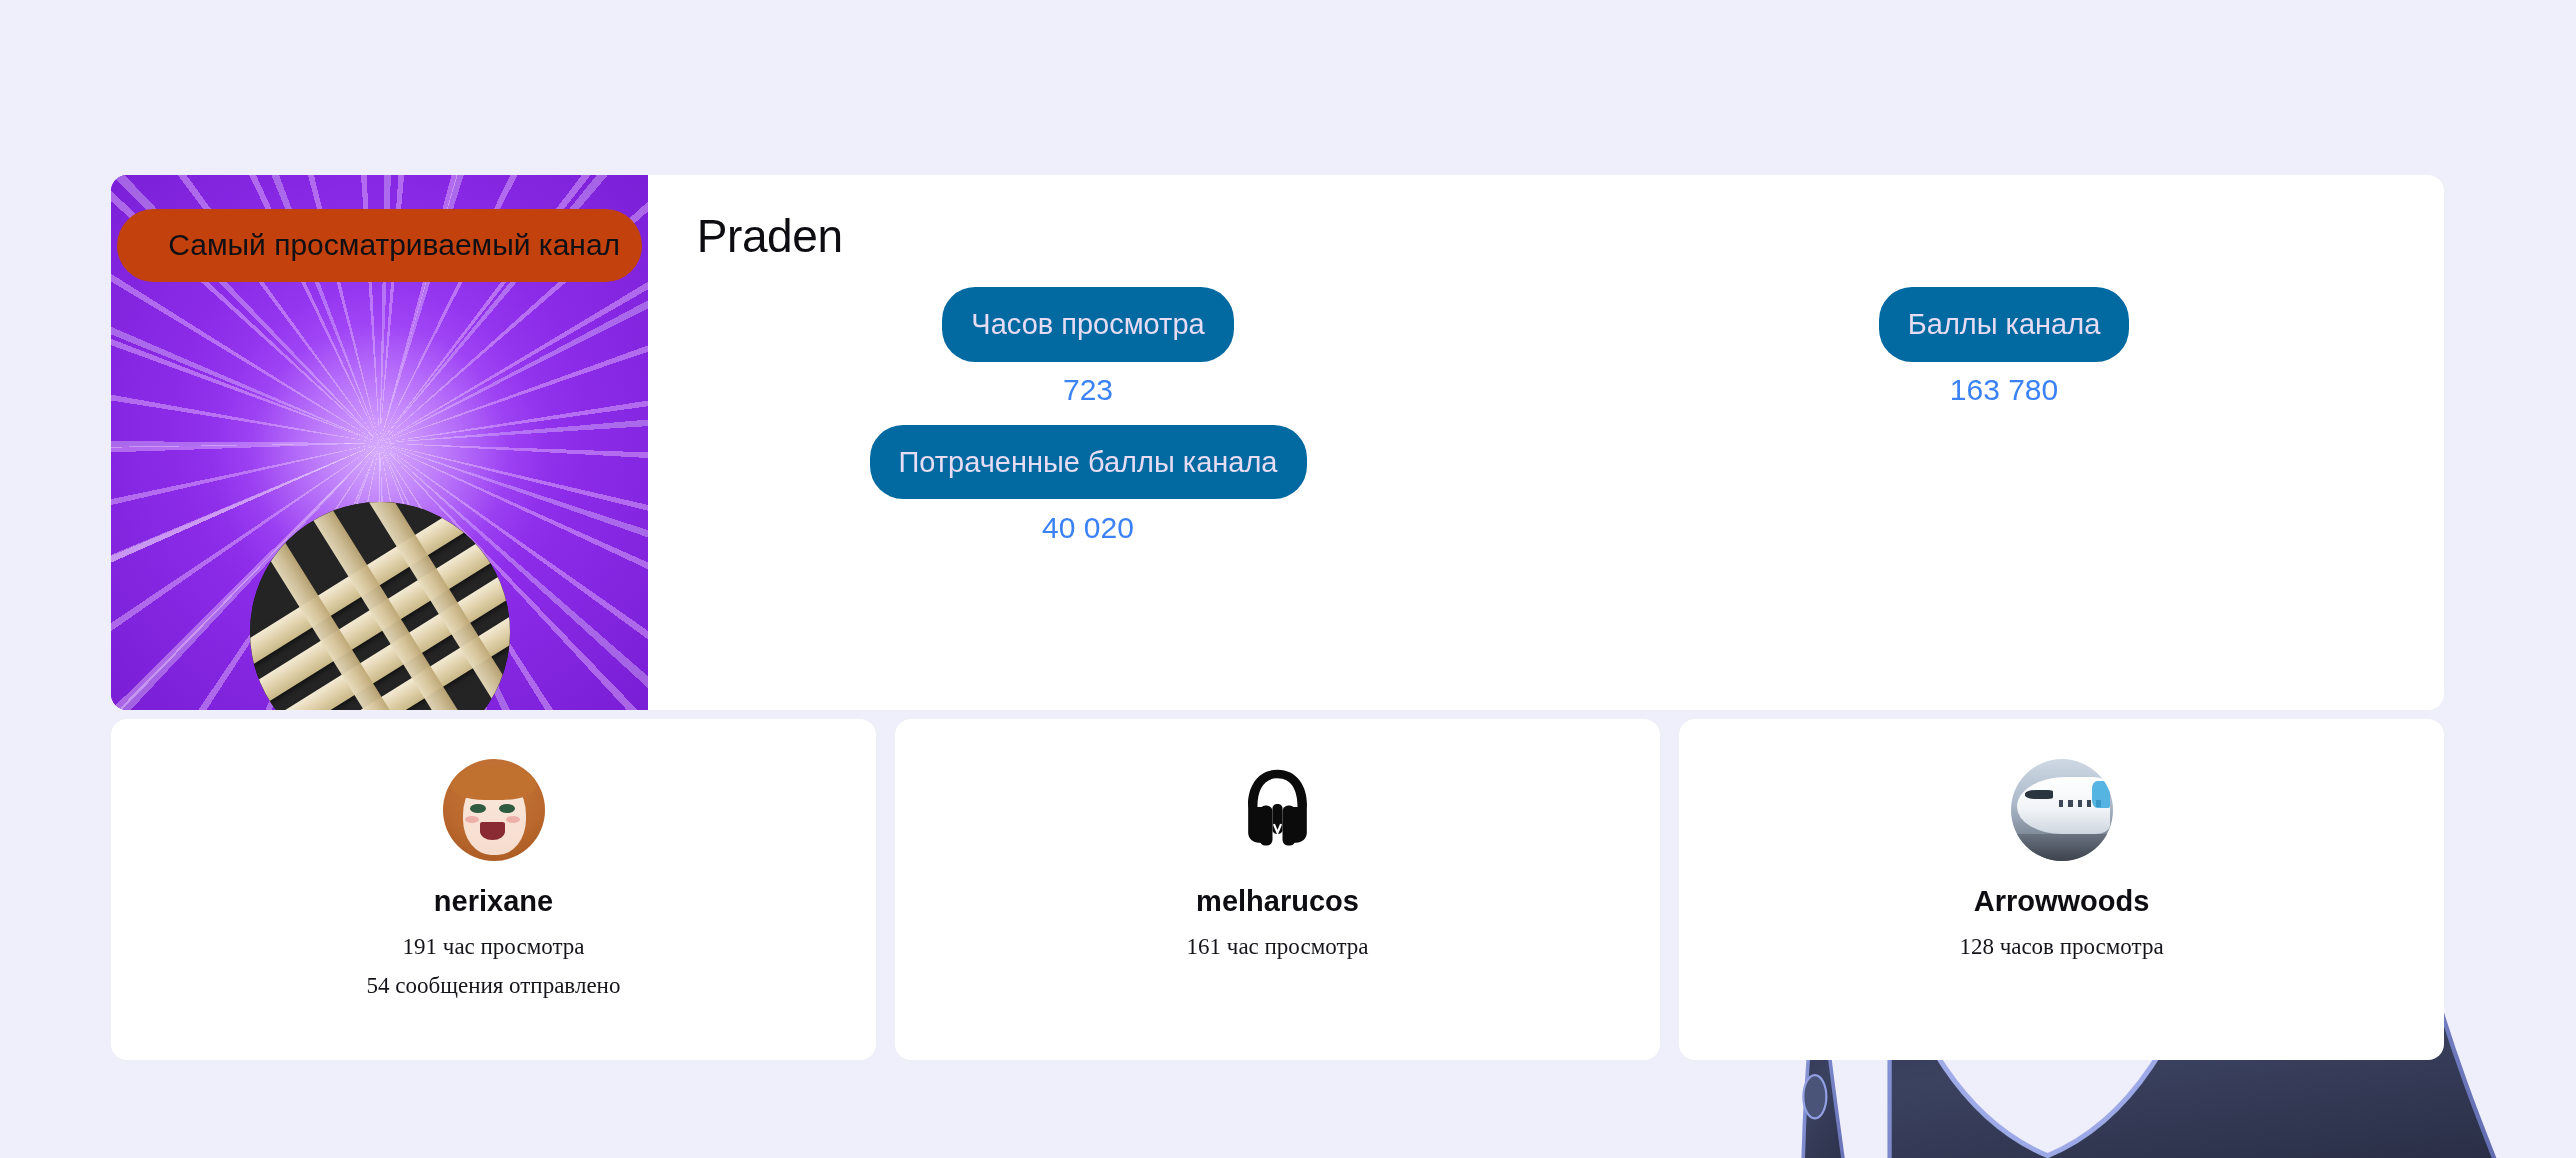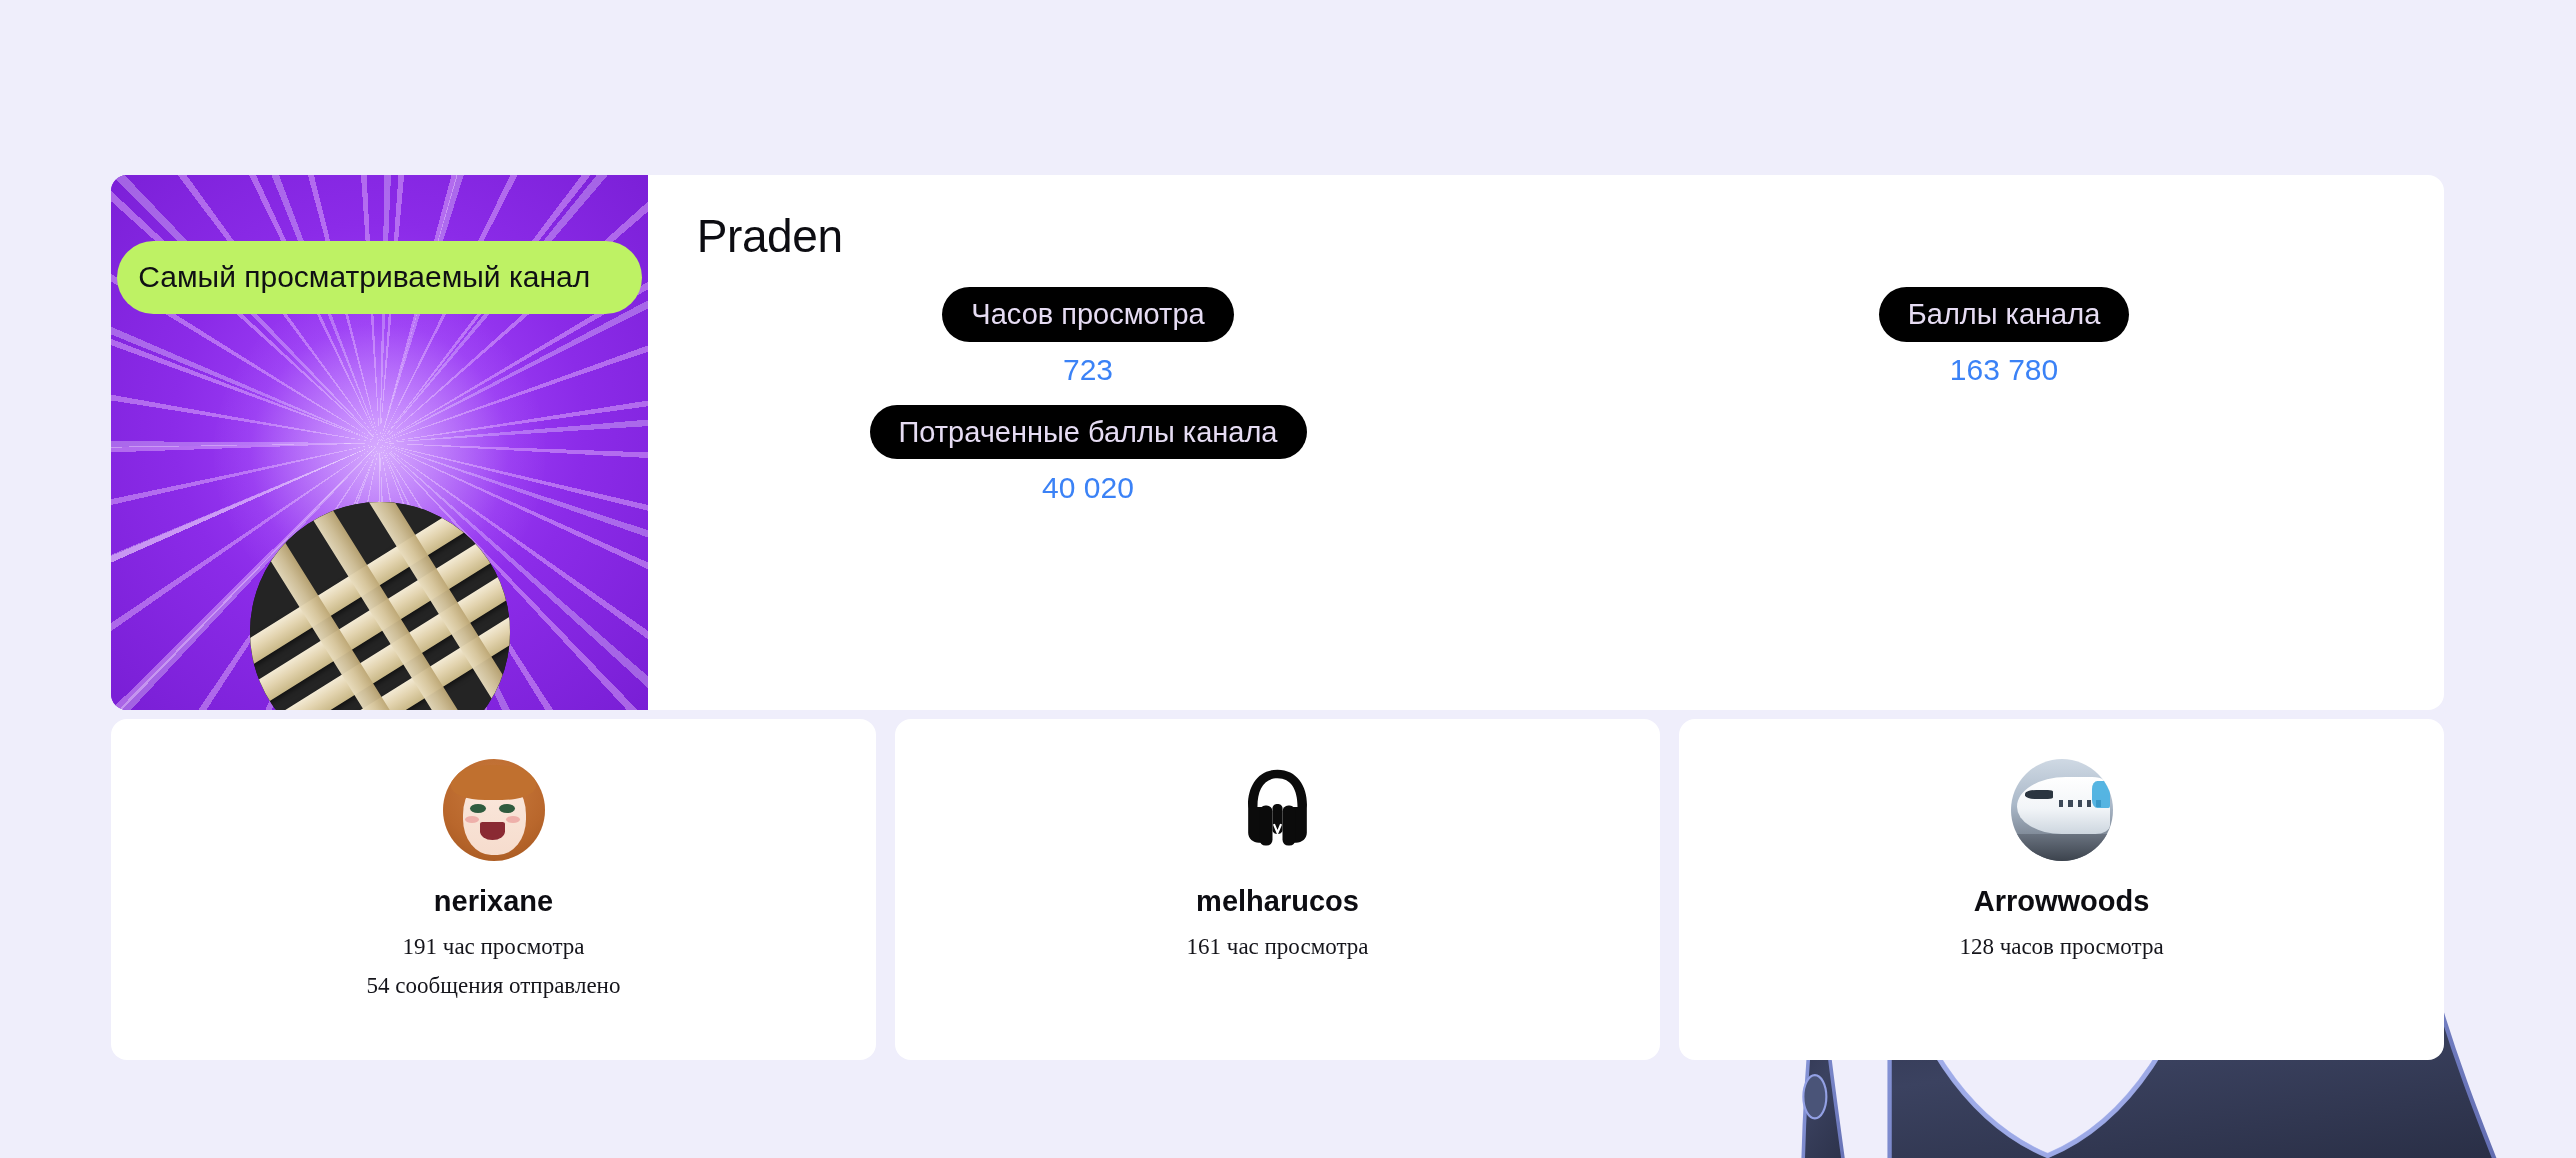--- a/index.html
+++ b/index.html
@@ -56,24 +56,23 @@
   }
   .burst-core {
     position: absolute; left: 50%; top: 52%; transform: translate(-50%,-50%);
     width: 62%; height: 62%; border-radius: 50%;
     background: radial-gradient(circle, rgba(255,255,255,0.55) 0%, rgba(190,120,255,0.15) 55%, rgba(0,0,0,0) 72%);
   }
 
   .badge-most-watched {
     position: absolute; left: 5.7px; top: 34px;
     width: 525px; padding: 16px 21.6px;
-    background: #bef264; border-radius: 43px;
-    text-align: left; font-size: 30px; line-height: 1.35; color: #101014;
+    background: #c2410c; border-radius: 43px;
+    text-align: right; font-size: 30px; line-height: 1.35; color: #101014;
     z-index: 4;
-    margin-top: 32px;
   }
 
   .featured-pfp {
     position: absolute; left: 50%; top: 327px; transform: translateX(-50%);
     width: 260px; height: 260px; border-radius: 50%;
     overflow: hidden; z-index: 3;
     background: #1b1b1b;
   }
   .pallet { position: absolute; inset: 0; background: #242424; }
   .pallet .plank {
@@ -98,22 +97,22 @@
   }
   .channel-name {
     font-size: 46px; font-weight: 400; color: #0d0d12;
     margin-left: 5.7px; margin-bottom: 24.4px; letter-spacing: -0.4px;
   }
   .stat-grid {
     display: grid; grid-template-columns: 1fr 1fr; column-gap: 122px; row-gap: 0;
   }
   .stat-col { display: flex; flex-direction: column; align-items: center; }
   .stat-pill {
-    background: #000000; color: #e6dcf3;
-    border-radius: 33px; padding: 9px 29px;
+    background: #0369a1; color: #e6dcf3;
+    border-radius: 33px; padding: 19px 29px;
     font-size: 29px; line-height: 1.25; white-space: nowrap;
   }
   .stat-value {
     font-size: 30px; color: #3b82f6; margin: 11.5px 0 18.7px 0; line-height: 1.1;
   }
 
   
   .streamer-row {
     position: absolute; left: 111px; top: 719px;
     width: 2333px; height: 341px;

